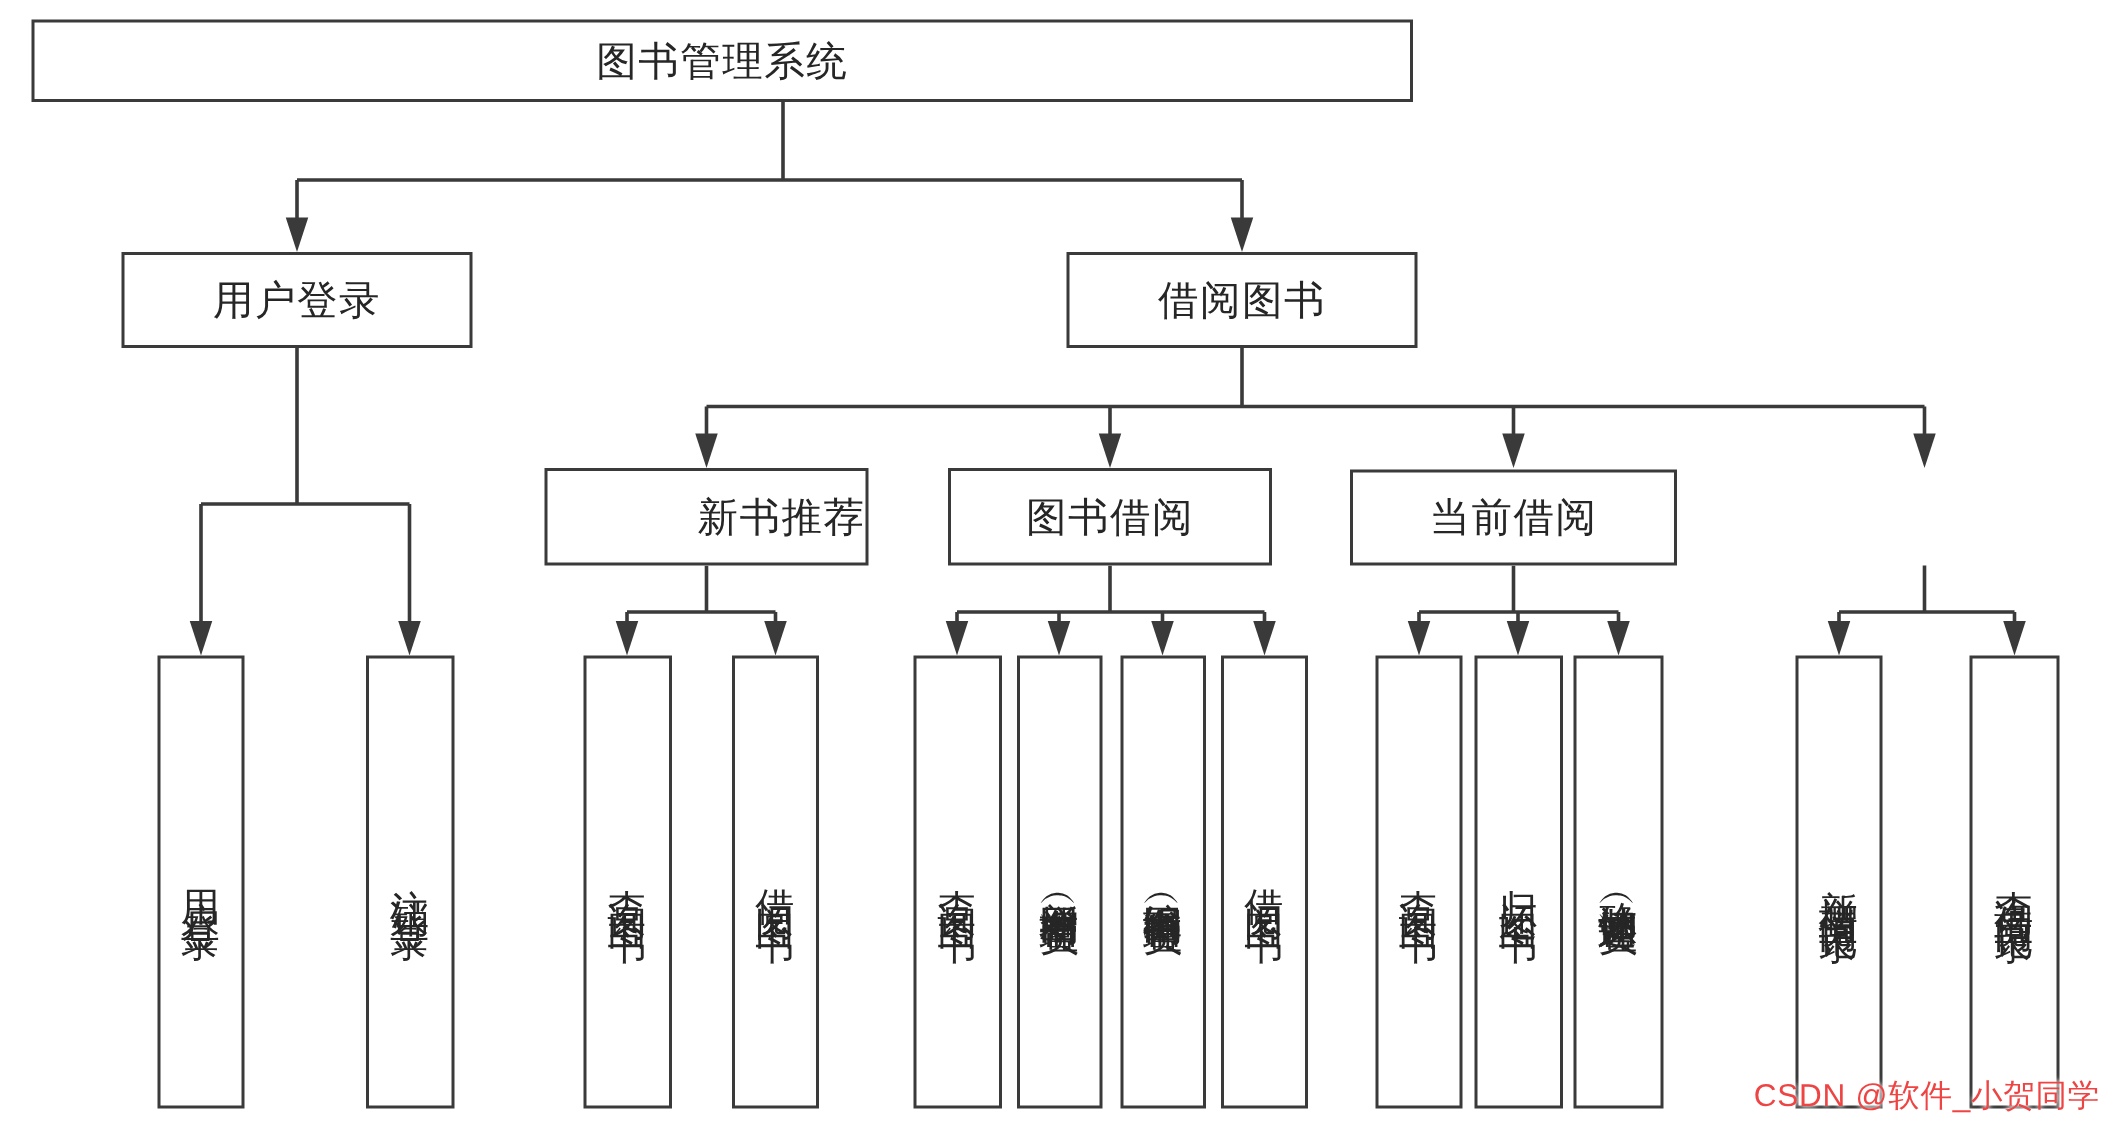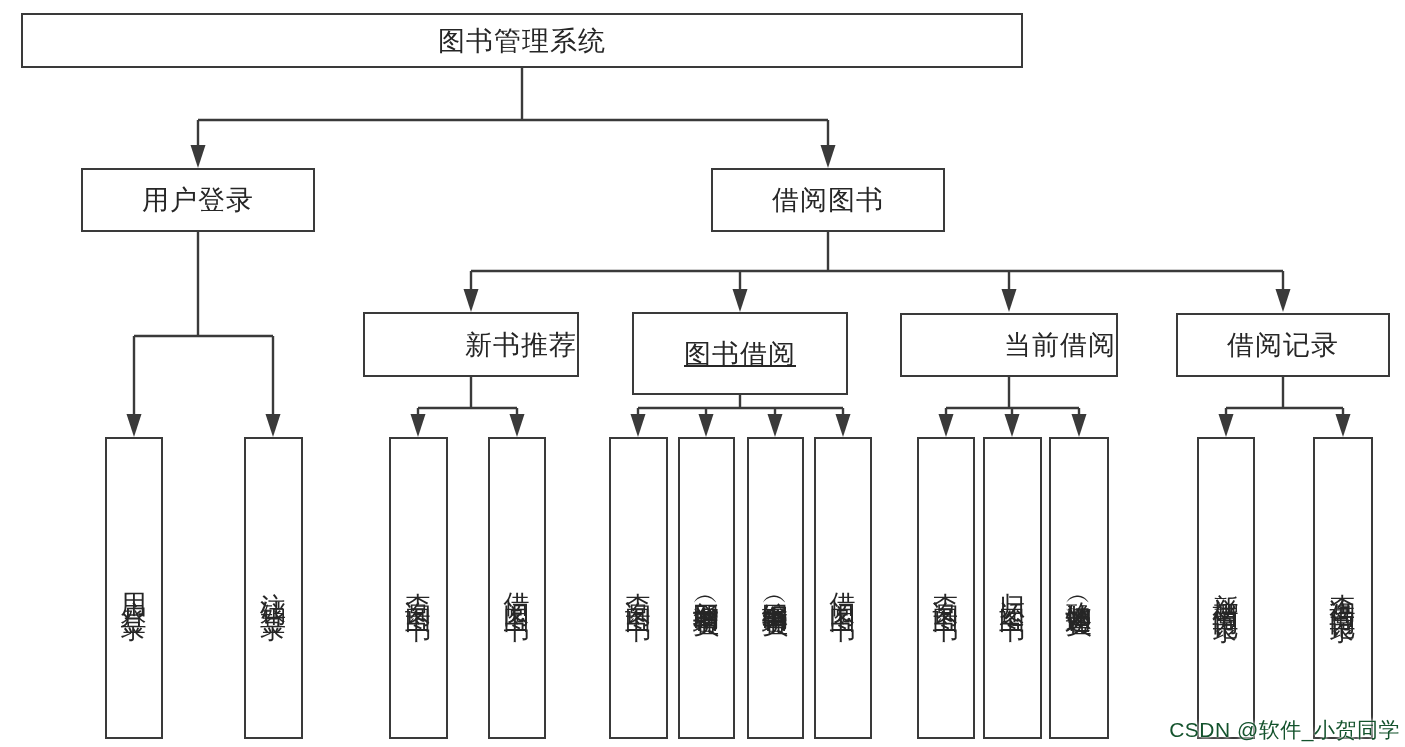--- a/index.html
+++ b/index.html
@@ -22,21 +22,21 @@
   }
   .vbox span{
     writing-mode:vertical-rl;text-orientation:mixed;
     line-height:1;white-space:nowrap;
   }
   .ls4 span{letter-spacing:8px;}
   .ls6 span{letter-spacing:5px;}
   .ls10 span{letter-spacing:1.5px;}
   .watermark{
     position:absolute;z-index:5;right:5px;top:716px;
-    color:#14532d;font-size:21px;letter-spacing:0.5px;
+    color:#ef4444;font-size:21px;letter-spacing:0.5px;
     text-shadow:0 0 3px #ffffff,0 0 5px #ffffff;white-space:nowrap;
   }
 </style>
 </head>
 <body>
 
 <div class="canvas">
 
   <svg class="connectors" width="1405" height="747" viewBox="0 0 1405 747">
     <g stroke="#3a3a3a" stroke-width="2.4" fill="none">
@@ -64,42 +64,39 @@
       <polygon points="767.5,414 782.5,414 775,437"></polygon>
       <polygon points="835.5,414 850.5,414 843,437"></polygon>
       <polygon points="938.5,414 953.5,414 946,437"></polygon>
       <polygon points="1004.5,414 1019.5,414 1012,437"></polygon>
       <polygon points="1071.5,414 1086.5,414 1079,437"></polygon>
       <polygon points="1218.5,414 1233.5,414 1226,437"></polygon>
       <polygon points="1335.5,414 1350.5,414 1343,437"></polygon>
     </g>
   </svg>
 
-  <div class="box" style="left:21px;top:13px;width:1002px;height:55px;text-align:right;">
+  <div class="box" style="left:21px;top:13px;width:921px;height:55px;text-align:right;">
     <span>图书管理系统</span>
   </div>
 
   <div class="box" style="left:81px;top:168px;width:234px;height:64px;">
     <span>用户登录</span>
   </div>
   <div class="box" style="left:711px;top:168px;width:234px;height:64px;">
     <span>借阅图书</span>
   </div>
 
   <div class="box" style="left:363px;top:312px;width:216px;height:65px;justify-content:flex-end;">
     <span>新书推荐</span>
   </div>
-  <div class="box" style="left:632px;top:312px;width:216px;height:83px;text-decoration:underline;">
+  <div class="box" style="left:632px;top:312px;width:216px;height:65px;">
     <span>图书借阅</span>
   </div>
-  <div class="box" style="left:900px;top:313px;width:218px;height:64px;justify-content:flex-end;">
+  <div class="box" style="left:900px;top:313px;width:218px;height:64px;">
     <span>当前借阅</span>
-  </div>
-  <div class="box" style="left:1176px;top:313px;width:214px;height:64px;">
-    <span>借阅记录</span>
   </div>
 
   <div class="vbox ls4" style="left:105px;top:437px;width:58px;height:302px;">
     <span>用户登录</span>
   </div>
   <div class="vbox ls4" style="left:244px;top:437px;width:59px;height:302px;">
     <span>注销登录</span>
   </div>
 
   <div class="vbox ls4" style="left:389px;top:437px;width:59px;height:302px;">

